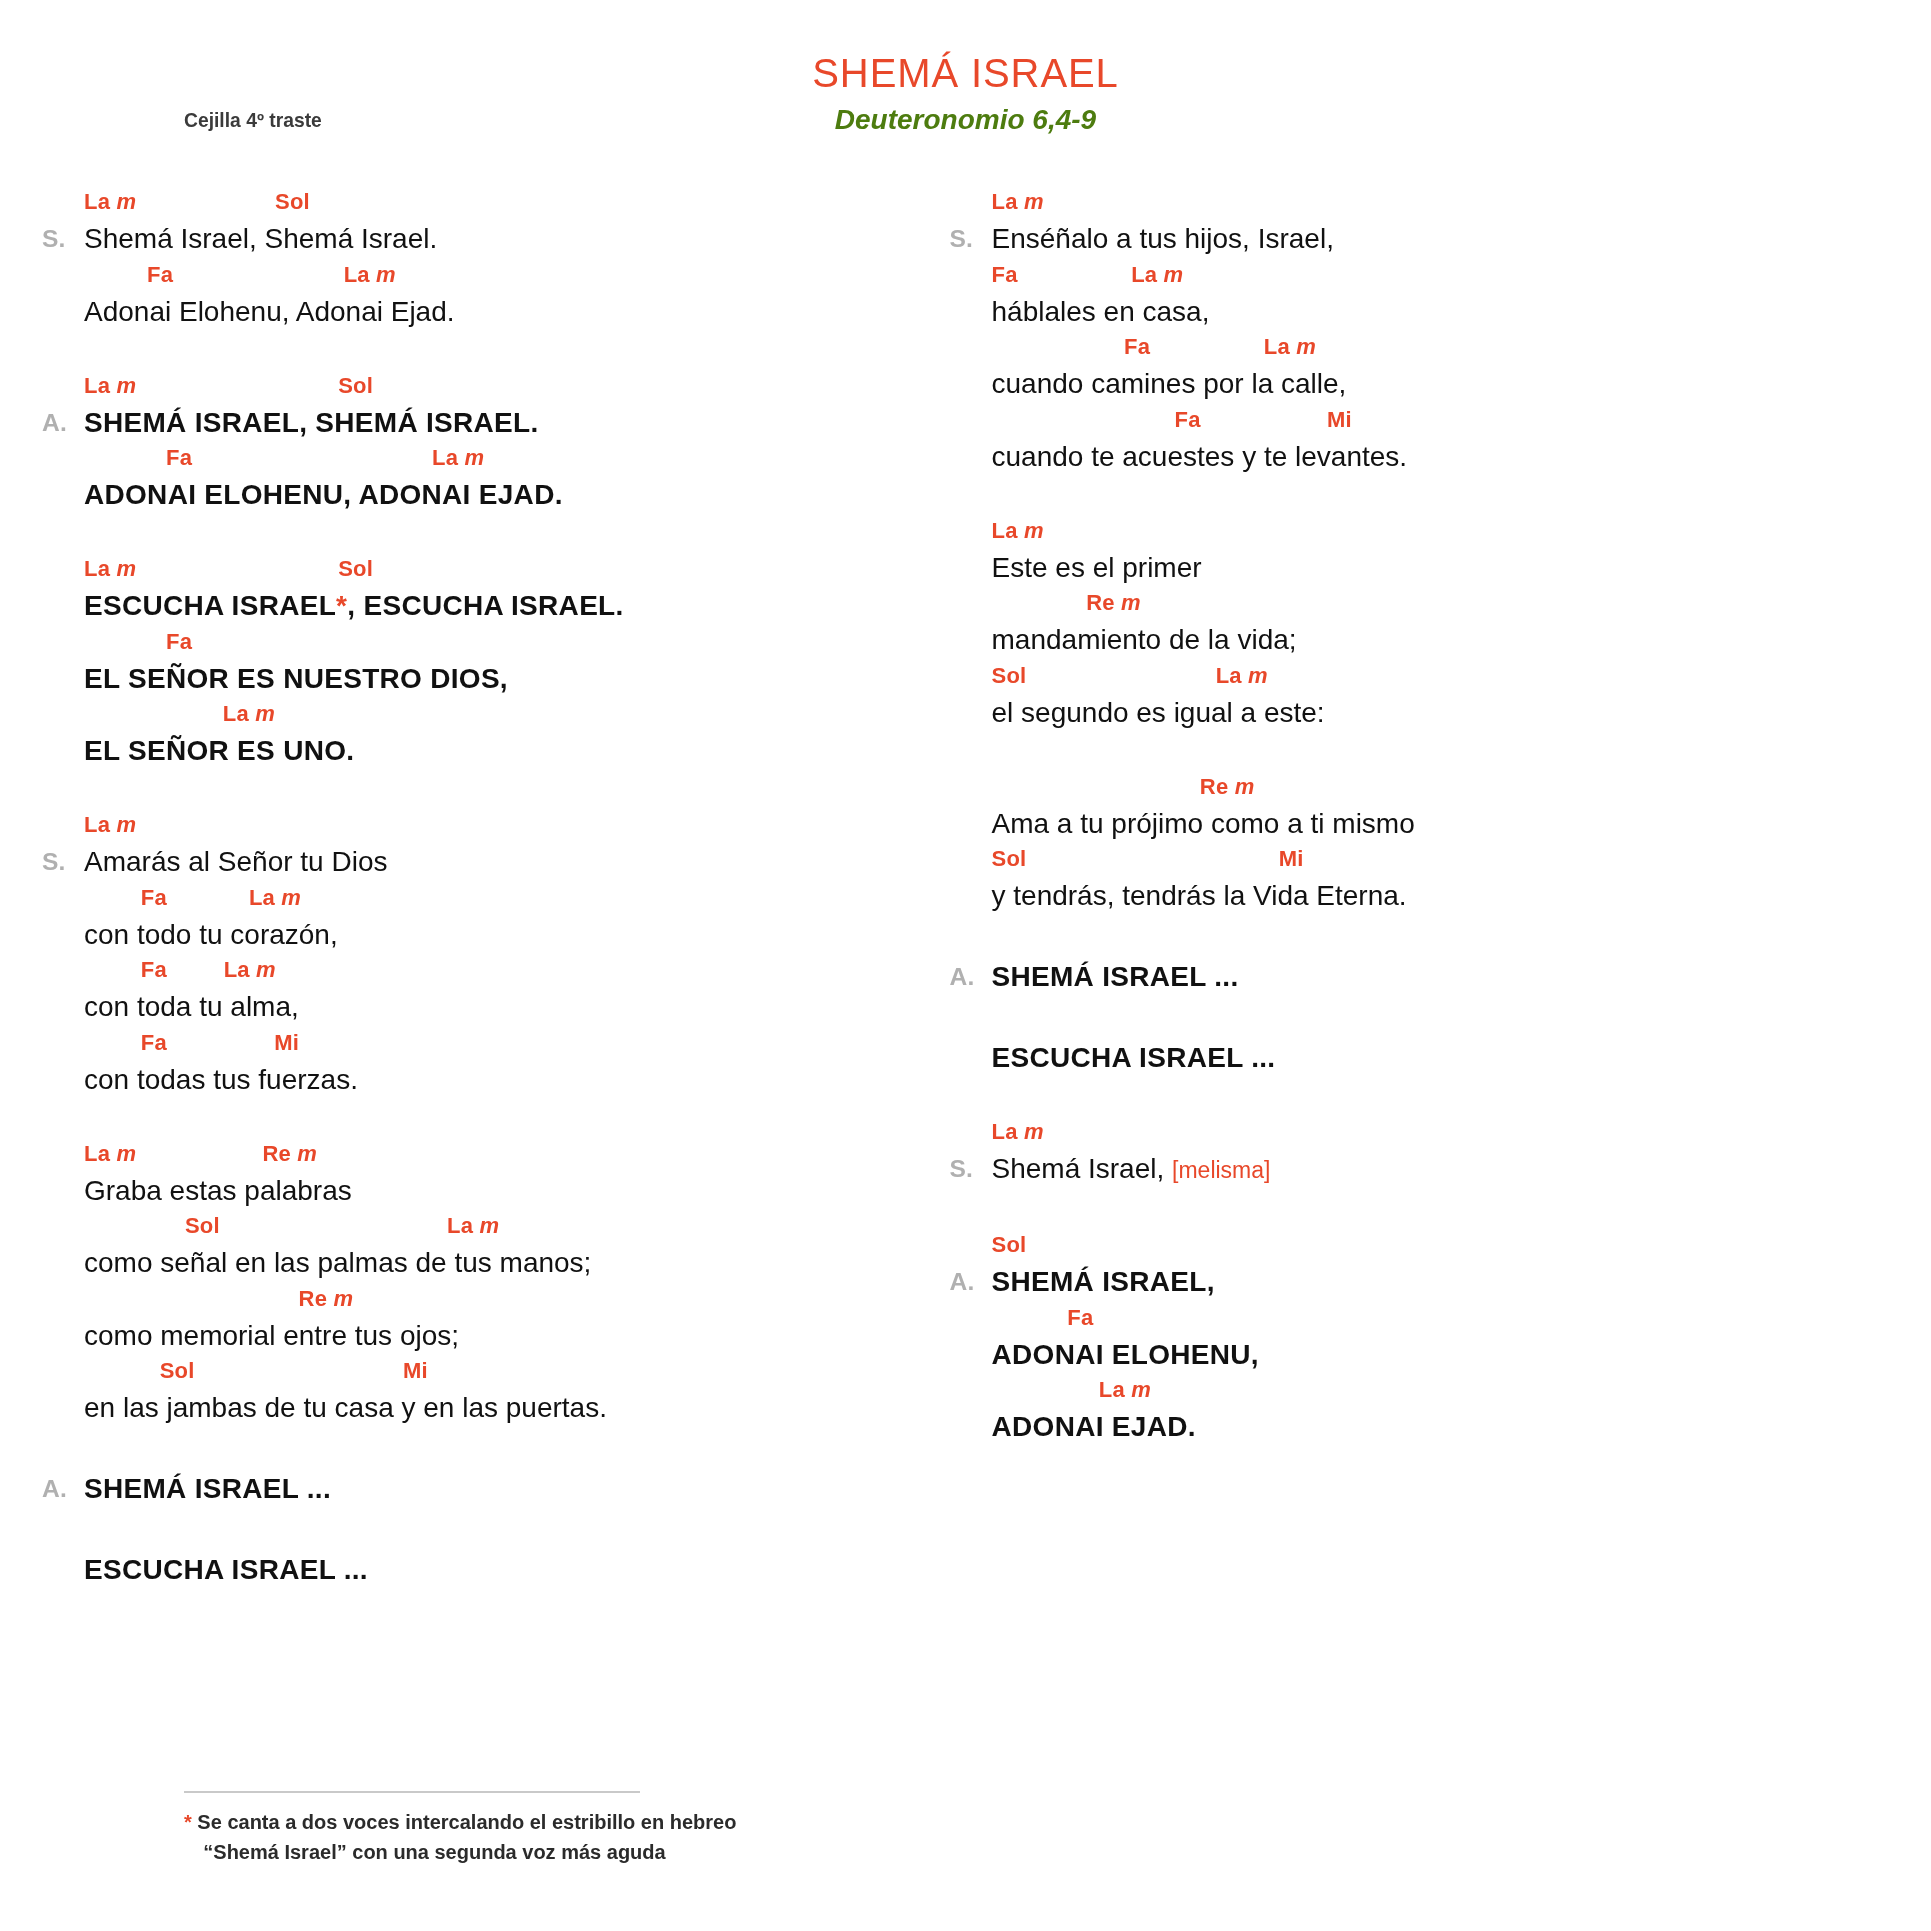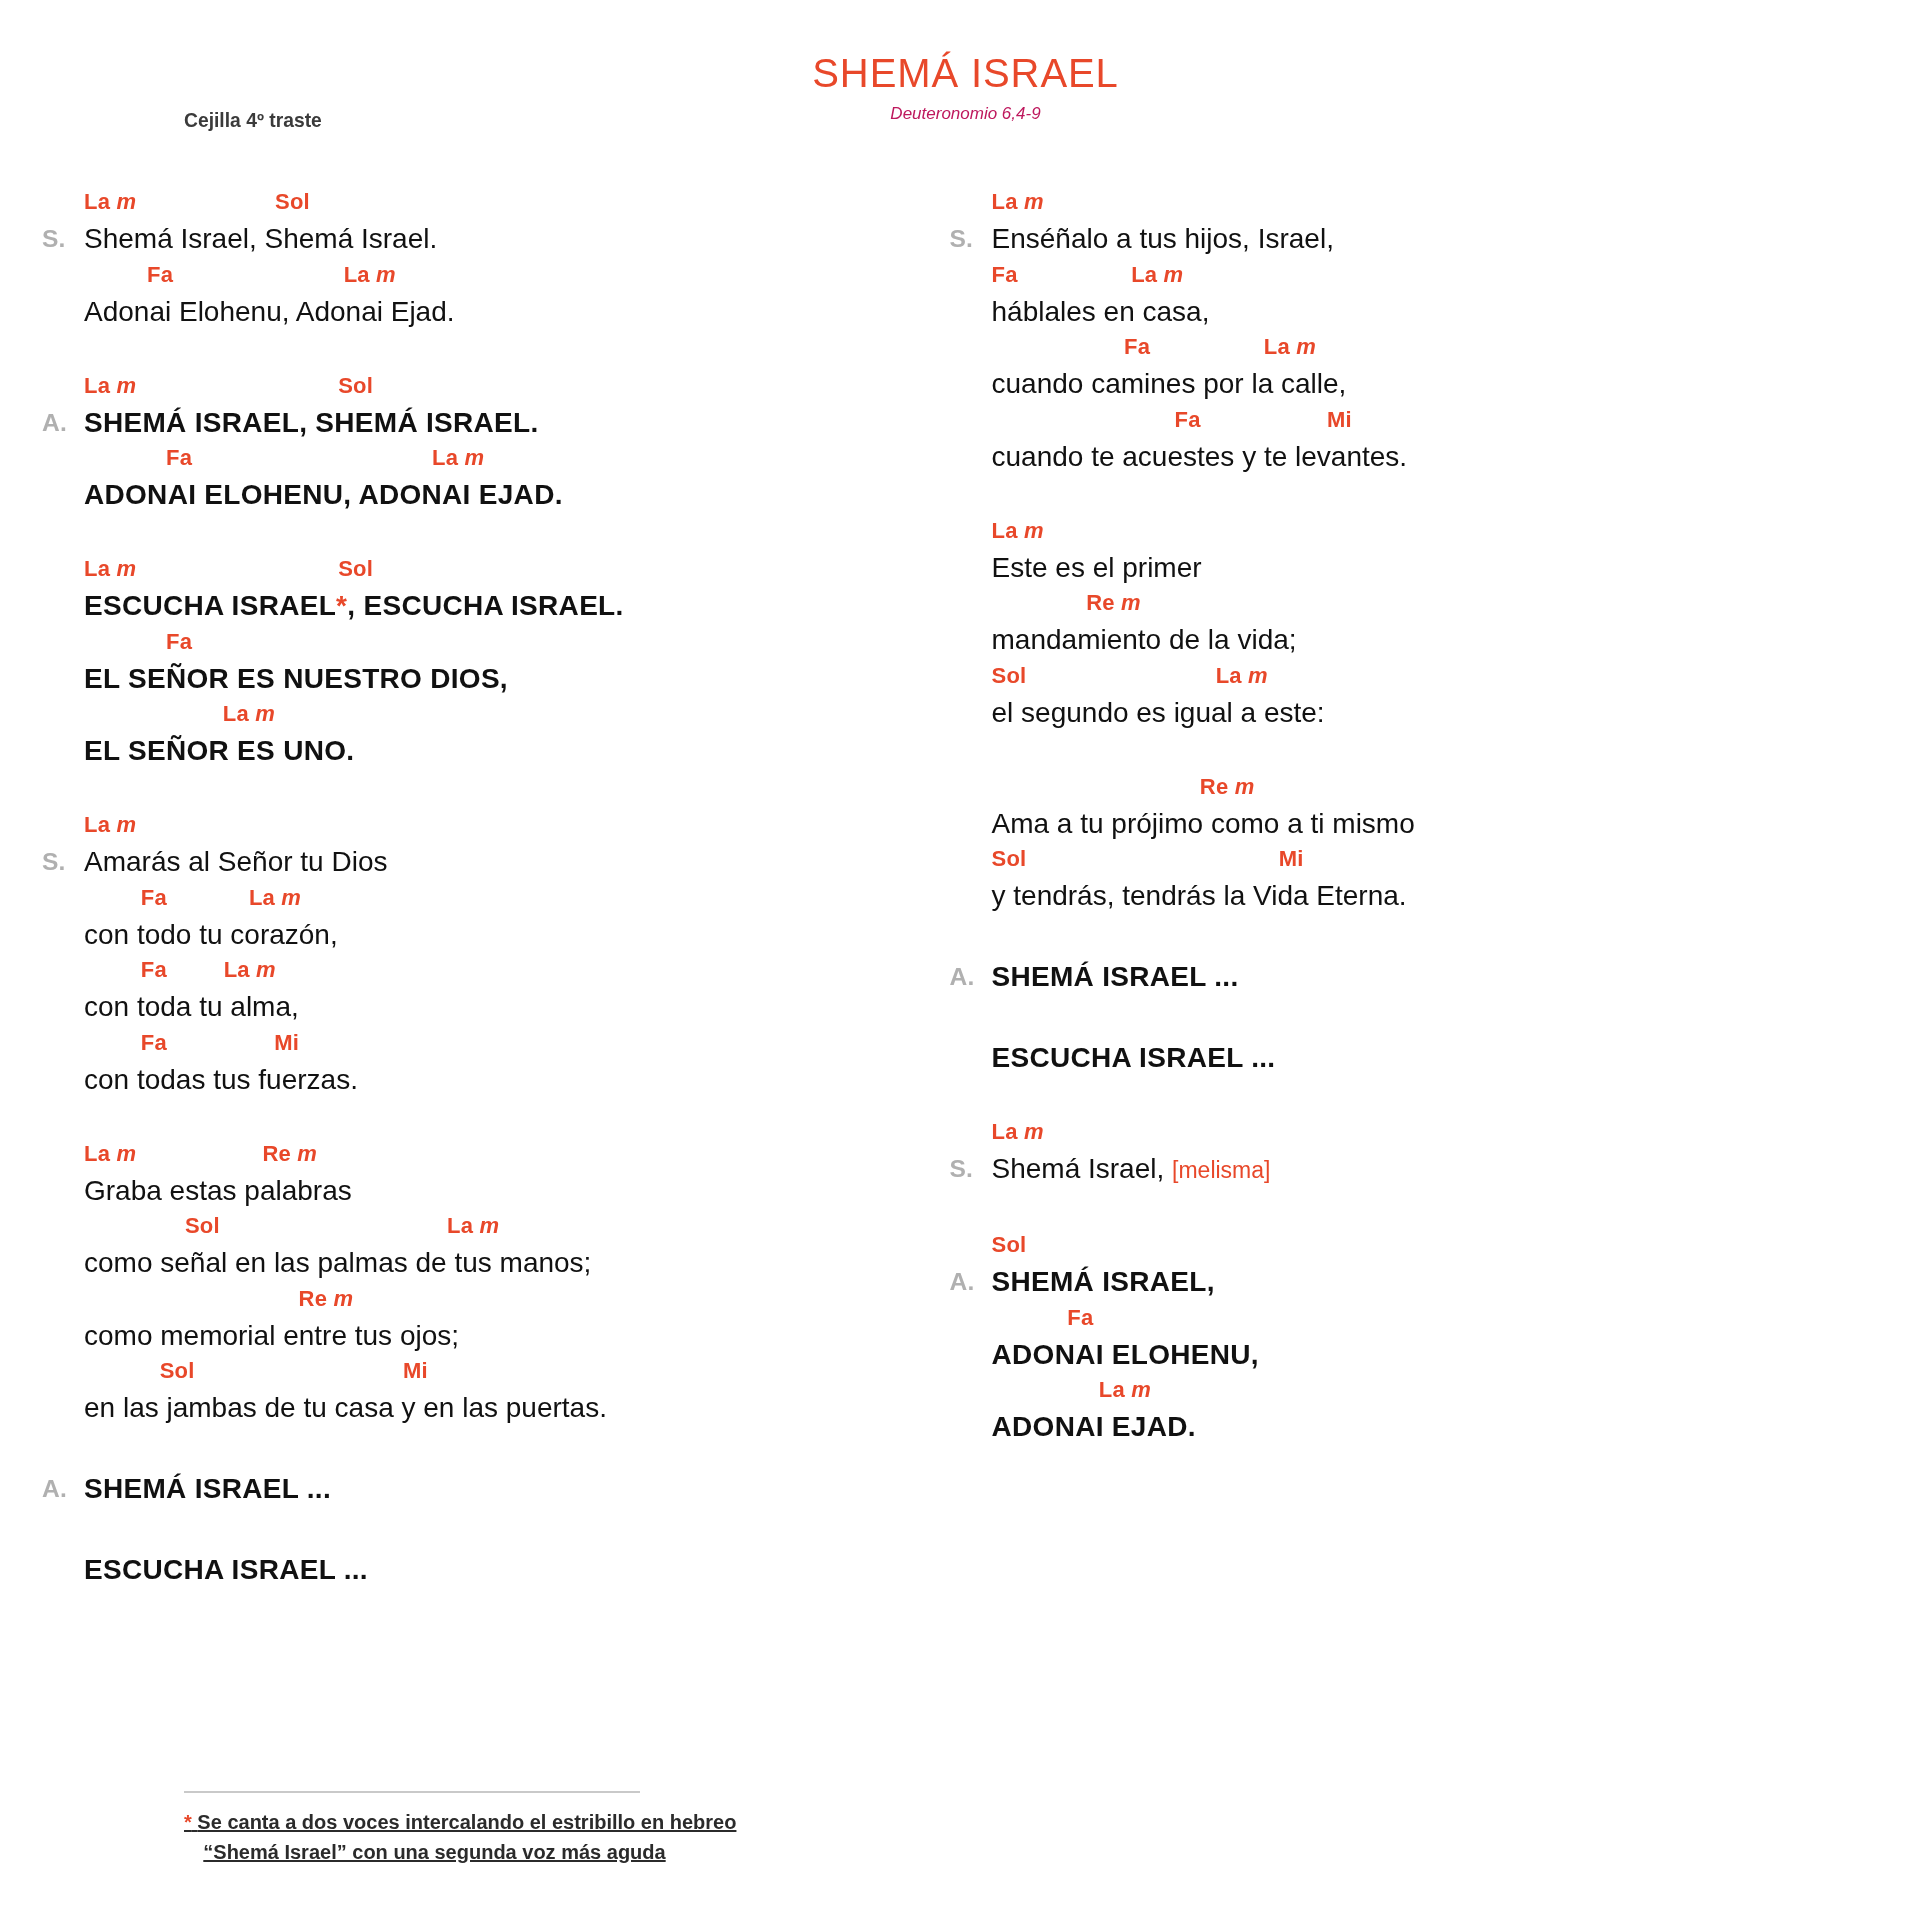--- a/index.html
+++ b/index.html
@@ -37,24 +37,24 @@
     font-weight: normal;
     color: #e8482a;
     letter-spacing: 0.9px;
   }
   .subtitle {
     position: absolute;
     left: 0;
     right: 0;
     top: 104px;
     text-align: center;
-    font-size: 17px;
-    font-weight: normal;
+    font-size: 28px;
+    font-weight: bold;
     font-style: italic;
-    color: #be185d;
+    color: #4d7c0f;
   }
   .capo {
     position: absolute;
     left: 184px;
     top: 110px;
     font-size: 19.3px;
     font-weight: bold;
     color: #3b3b3b;
   }
   
@@ -121,21 +121,20 @@
     width: 456px;
     height: 1.8px;
     background: #c9c9c9;
     margin-bottom: 14px;
   }
   .footnote-text {
     font-size: 20px;
     font-weight: bold;
     color: #2b2b2b;
     line-height: 30px;
-    text-decoration: underline;
   }
   .footnote-text .fstar { color: #e8482a; }
   .footnote-indent { padding-left: 19.3px; display: block; }
 </style>
 </head>
 <body>
 
 <div class="page">
 
   <div class="header">

